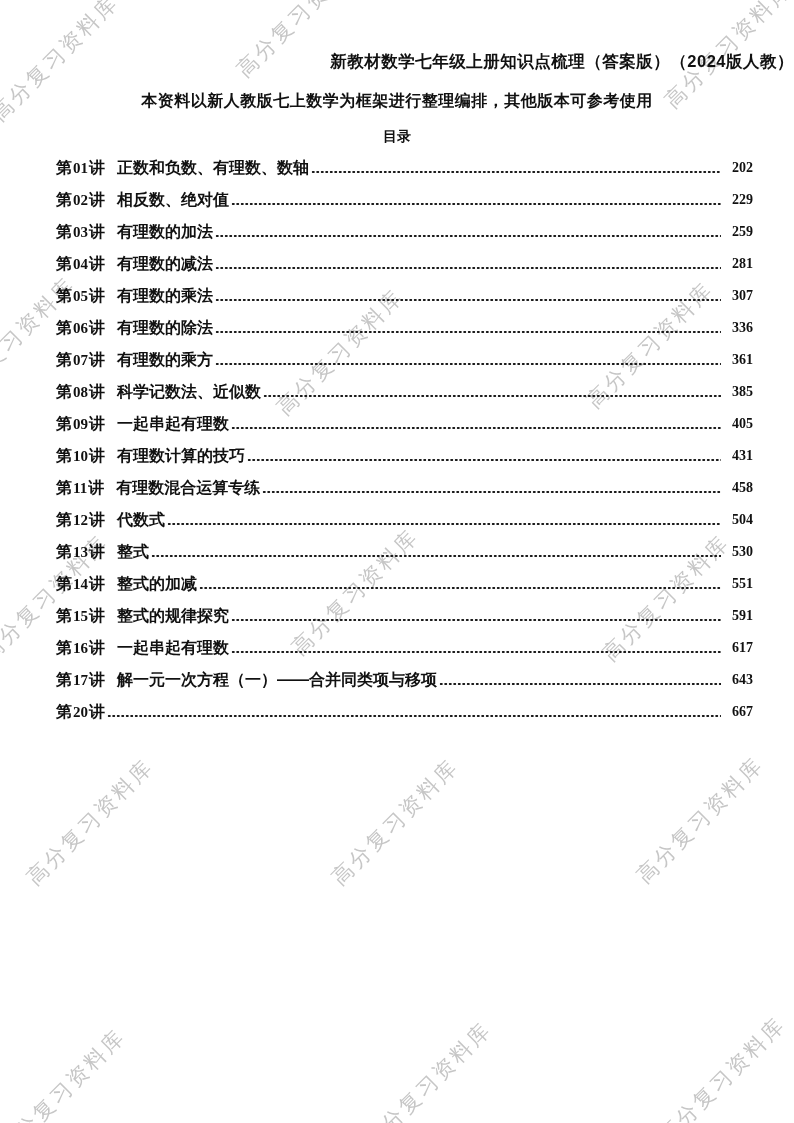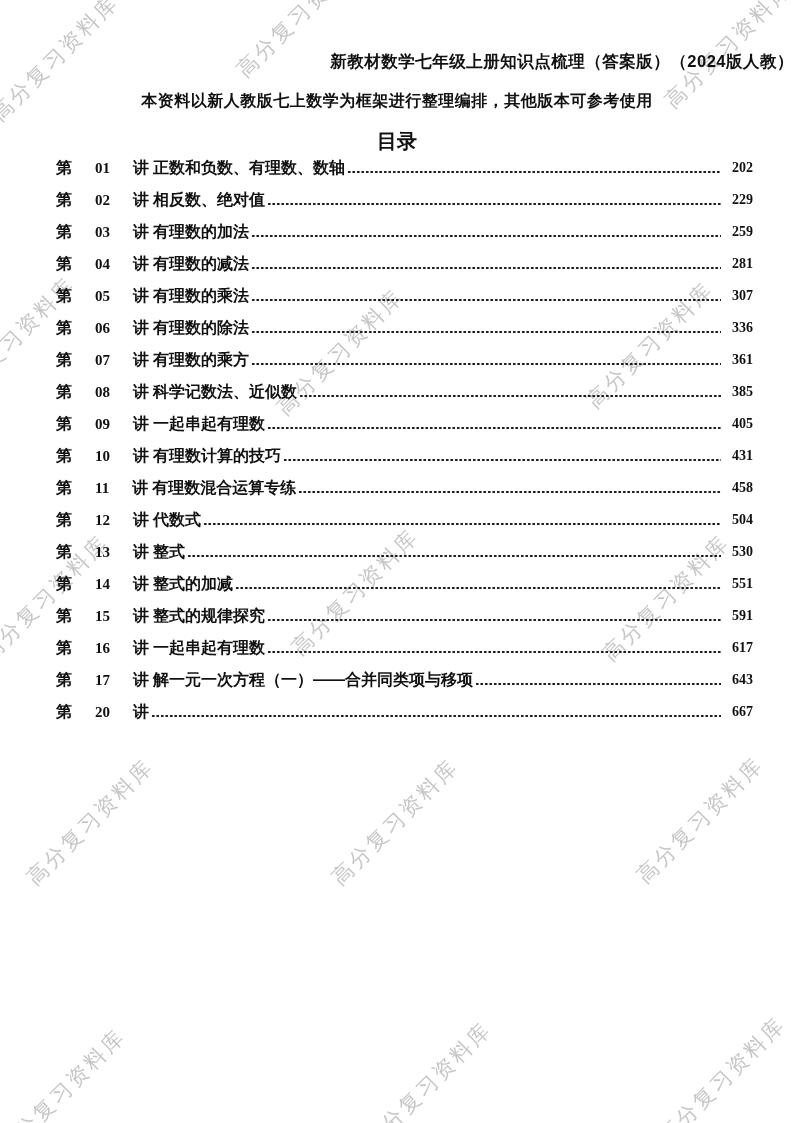--- a/index.html
+++ b/index.html
@@ -44,21 +44,21 @@
     top: 91px; left: 0; right: 0;
     text-align: center;
     font-size: 16px;
     font-weight: bold;
     letter-spacing: 0.5px;
   }
   .toc-heading {
     position: absolute;
     top: 128px; left: 0; right: 0;
     text-align: center;
-    font-size: 20px;
+    font-size: 14px;
     font-weight: bold;
   }
   .toc {
     position: absolute;
     top: 152px;
     left: 56px;
     width: 697px;
   }
   .toc-row {
     height: 32px;
@@ -66,25 +66,25 @@
     align-items: center;
     font-size: 16px;
     font-weight: bold;
     cursor: pointer;
   }
   .toc-label { flex: none; display: flex; align-items: center; white-space: nowrap; }
   .toc-num {
     font-family: "Liberation Serif", serif;
     font-size: 15px;
     font-weight: bold;
-    margin: 0 23px;
+    margin: 0 1px;
   }
   .toc-title {
     flex: none;
-    margin-left: 4px;
+    margin-left: 12px;
     white-space: nowrap;
   }
   .toc-dots {
     flex: 1 1 auto;
     height: 4px;
     align-self: center;
     transform: translateY(4px);
     margin: 0 4px 0 2px;
     background-image: radial-gradient(circle, #141414 1px, transparent 1.3px);
     background-size: 4.5px 4px;

